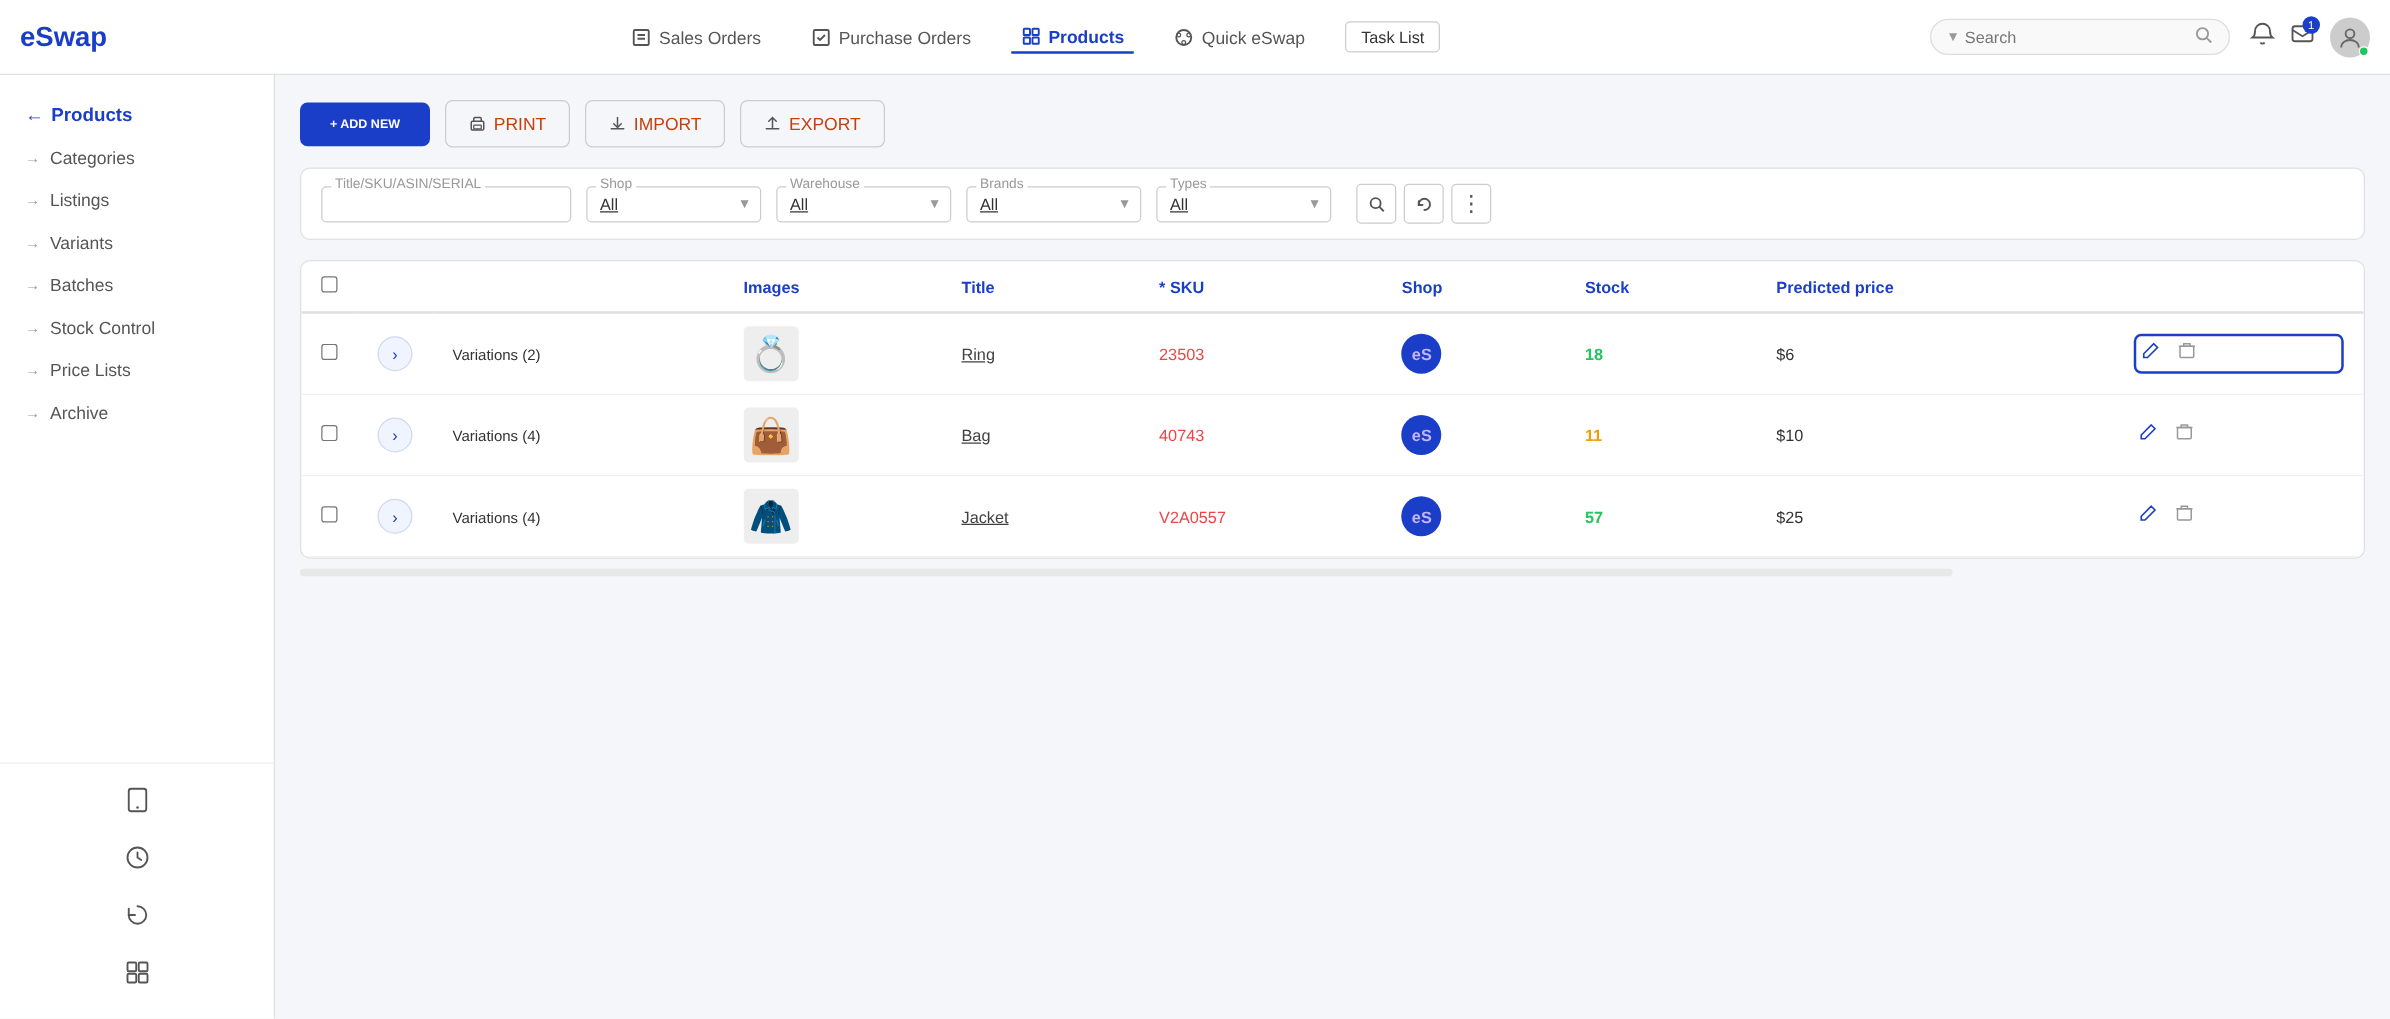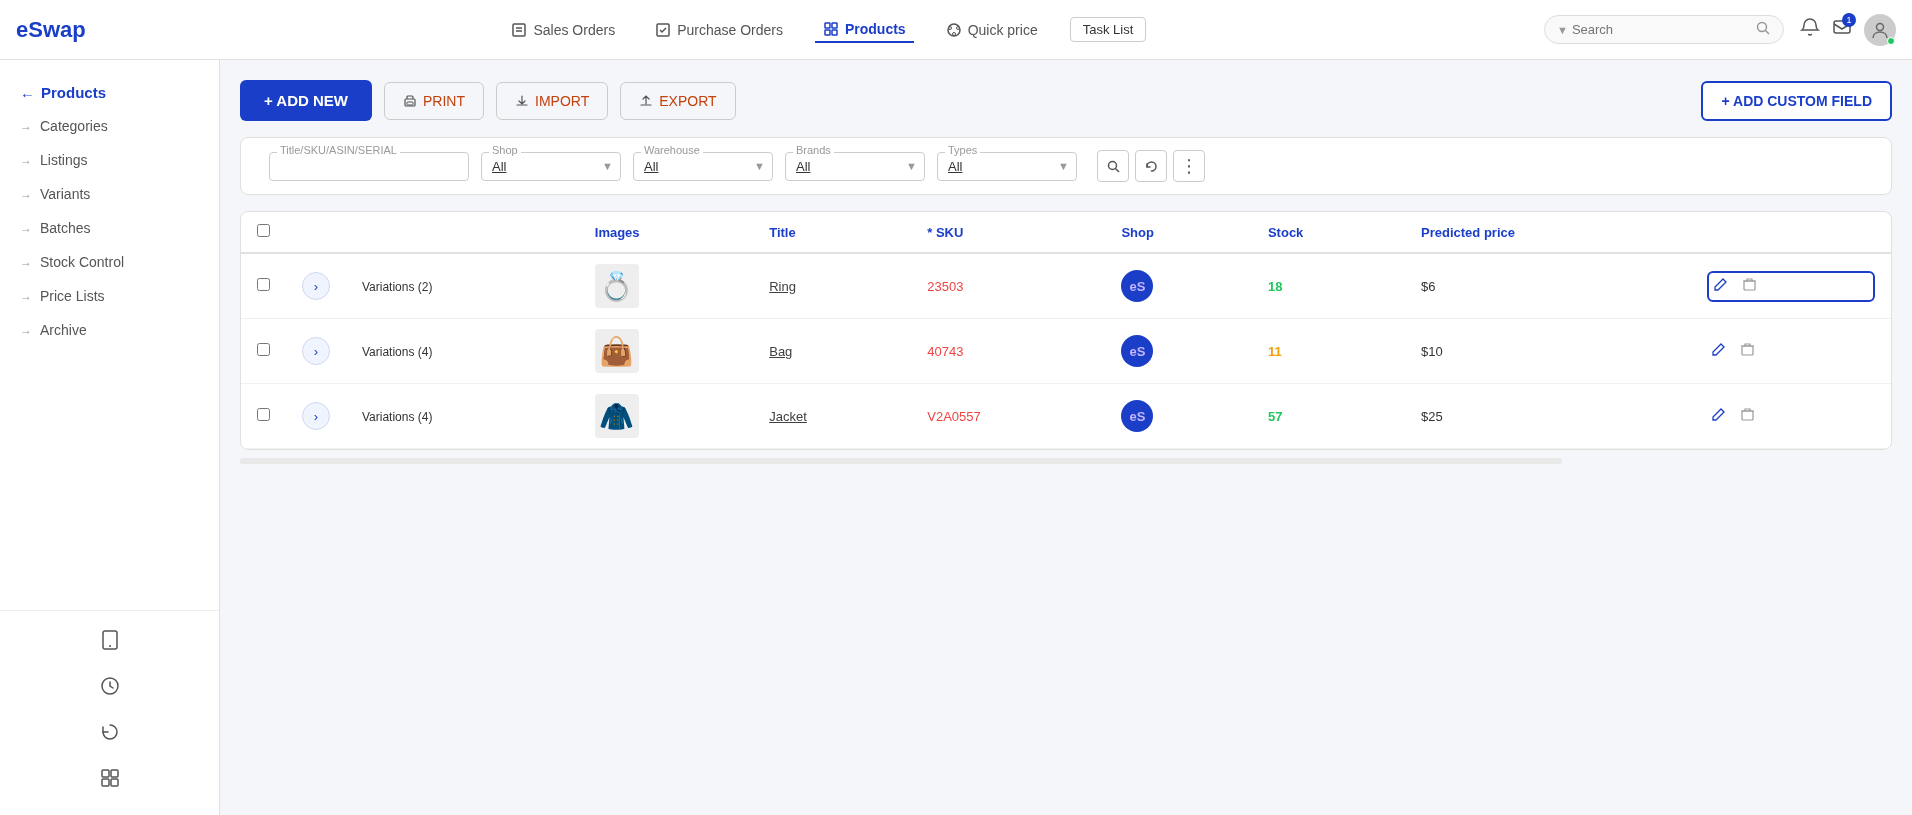--- a/index.html
+++ b/index.html
@@ -27,26 +27,26 @@
     .online-dot { position: absolute; bottom: 1px; right: 1px; width: 8px; height: 8px; background: #22c55e; border-radius: 50%; border: 1px solid #fff; }
 
     
     .sidebar-section-title { display: flex; align-items: center; gap: 6px; padding: 8px 20px; font-weight: 600; color: #1a3ec8; font-size: 15px; }
     .sidebar-item { display: flex; align-items: center; gap: 8px; padding: 9px 20px; color: #555; cursor: pointer; font-size: 14px; }
     .sidebar-item .arrow { color: #999; font-size: 12px; }
     .sidebar-bottom-item { display: flex; align-items: center; justify-content: center; padding: 10px; color: #555; cursor: pointer; font-size: 20px; }
 
     
     .toolbar { display: flex; align-items: center; gap: 12px; margin-bottom: 16px; }
-    .btn-add-new { background: #1a3ec8; color: #fff; border: none; border-radius: 6px; padding: 12px 24px; font-size: 15px; font-weight: 600; cursor: pointer; display: flex; align-items: center; gap: 8px; }
+    .btn-add-new { background: #1a3ec8; color: #fff; border: none; border-radius: 6px; padding: 12px 24px; font-size: 10px; font-weight: 600; cursor: pointer; display: flex; align-items: center; gap: 8px; }
     .btn-toolbar { background: none; border: 1px solid #ccc; border-radius: 6px; padding: 10px 18px; font-size: 14px; color: #c2410c; cursor: pointer; display: flex; align-items: center; gap: 6px; }
     .btn-custom-field { margin-left: auto; background: #fff; border: 2px solid #1a3ec8; border-radius: 6px; padding: 10px 18px; font-size: 14px; color: #1a3ec8; cursor: pointer; display: flex; align-items: center; gap: 6px; font-weight: 600; }
 
     
-    .filters { display: flex; align-items: center; gap: 12px; margin-bottom: 16px; background: #fff; padding: 12px 28px; border-radius: 8px; border: 1px solid #e0e0e0; }
+    .filters { display: flex; align-items: center; gap: 12px; margin-bottom: 16px; background: #fff; padding: 12px 16px; border-radius: 8px; border: 1px solid #e0e0e0; }
     .filter-field { display: flex; flex-direction: column; position: relative; }
     .filter-label { font-size: 11px; color: #999; position: absolute; top: -8px; left: 8px; background: #fff; padding: 0 3px; }
     .filter-input { border: 1px solid #ccc; border-radius: 4px; padding: 6px 10px; font-size: 13px; min-width: 140px; color: #333; }
     .filter-select-wrap { display: flex; flex-direction: column; position: relative; min-width: 140px; }
     .filter-select { border: 1px solid #ccc; border-radius: 4px; padding: 6px 30px 6px 10px; font-size: 13px; color: #333; background: #fff; appearance: none; cursor: pointer; text-decoration: underline; }
     .filter-select-arrow { position: absolute; right: 8px; top: 50%; transform: translateY(-50%); color: #999; font-size: 11px; pointer-events: none; }
     .filter-icons { display: flex; align-items: center; gap: 6px; margin-left: 8px; }
     .filter-icon-btn { background: none; border: 1px solid #ccc; border-radius: 4px; width: 32px; height: 32px; cursor: pointer; display: flex; align-items: center; justify-content: center; color: #555; font-size: 16px; }
 
     
@@ -119,21 +119,21 @@
         </svg>
         <span>Products</span>
       </a>
       <a class="nav-item">
         <svg class="svg-icon" width="16" height="16" viewBox="0 0 16 16" fill="none">
           <circle cx="8" cy="8" r="6" stroke="#555" stroke-width="1.5" fill="none"></circle>
           <circle cx="4" cy="6" r="1.5" stroke="#555" stroke-width="1" fill="none"></circle>
           <circle cx="12" cy="6" r="1.5" stroke="#555" stroke-width="1" fill="none"></circle>
           <circle cx="8" cy="12" r="1.5" stroke="#555" stroke-width="1" fill="none"></circle>
         </svg>
-        <span>Quick price</span>
+        <span>Quick eSwap</span>
       </a>
 
       <button class="task-list-btn">Task List</button>
     </div>
 
     <div class="search-area">
       <span style="color:#999; margin-right:4px; font-size:11px;">▼</span>
       <input type="text" placeholder="Search" style="">
       <span style="color:#999; cursor:pointer;">
         <svg width="16" height="16" viewBox="0 0 16 16" fill="none">
@@ -255,21 +255,20 @@
           </svg>
           <span>IMPORT</span>
         </button>
         <button class="btn-toolbar">
           <svg width="14" height="14" viewBox="0 0 14 14" fill="none">
             <path d="M7 10V2M4 5l3-3 3 3" stroke="#555" stroke-width="1.2" stroke-linecap="round"></path>
             <path d="M2 11h10" stroke="#555" stroke-width="1.2" stroke-linecap="round"></path>
           </svg>
           <span>EXPORT</span>
         </button>
-        <button class="btn-custom-field">+ ADD CUSTOM FIELD</button>
       </div>
 
       <div class="filters">
         <div class="filter-field">
           <span class="filter-label">Title/SKU/ASIN/SERIAL</span>
           <input type="text" class="filter-input" style="min-width: 200px;">
         </div>
 
         <div class="filter-select-wrap">
           <span class="filter-label">Shop</span>

